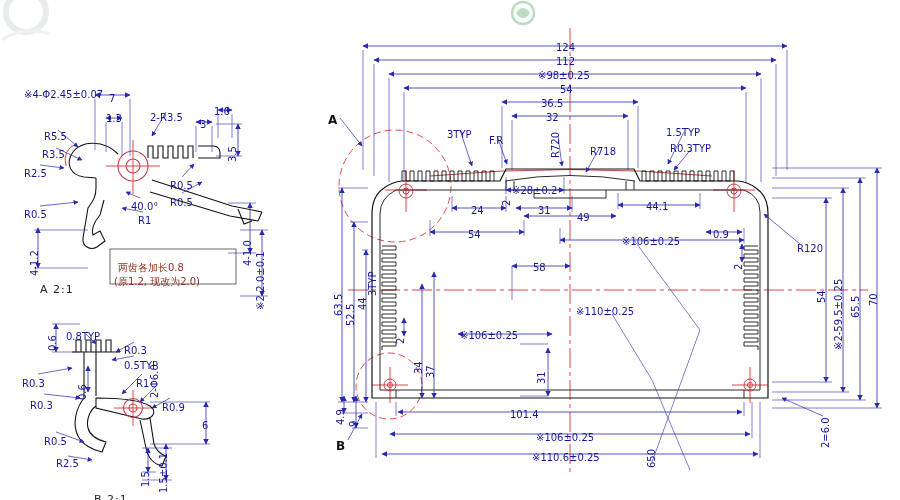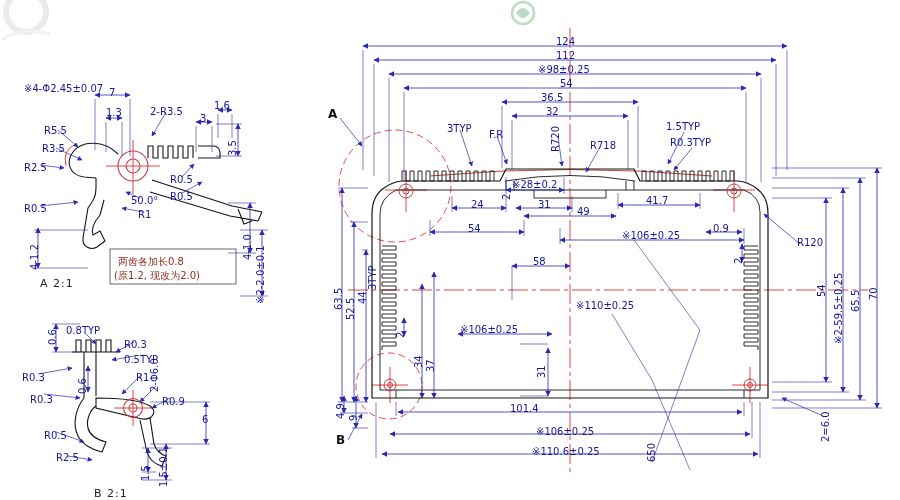--- a/index.html
+++ b/index.html
@@ -1,19 +1,19 @@
 <!DOCTYPE html>
 <html><head>
 <meta charset="utf-8">
 <style>
   html,body{margin:0;padding:0;background:#fff;}
   .stage{position:relative;width:900px;height:500px;background:#ffffff;overflow:hidden;
          font-family:"DejaVu Sans",sans-serif;}
   .stage svg{position:absolute;left:0;top:0;}
-  .layer{position:absolute;left:0;top:4px;width:900px;height:408px;}
+  .layer{position:absolute;left:0;top:10px;width:900px;height:408px;}
   .d{position:absolute;font-size:10px;line-height:1;color:#16169a;white-space:nowrap;}
   .v{transform:rotate(-90deg);transform-origin:0 0;}
   .k{position:absolute;font-size:12px;line-height:1;color:#111;font-weight:bold;white-space:nowrap;}
   .title{position:absolute;font-size:11px;line-height:1;color:#222;white-space:nowrap;letter-spacing:1px;}
   .note{position:absolute;font-size:10px;line-height:1;color:#8f2e1e;white-space:nowrap;}
 </style>
 </head>
 <body>
 
 <div class="stage">
@@ -212,21 +212,21 @@
   <span class="d" style="left:489px;top:126px">F.R</span>
   <span class="d v" style="left:551px;top:148px">R720</span>
   <span class="d" style="left:590px;top:137px">R718</span>
   <span class="d" style="left:666px;top:118px">1.5TYP</span>
   <span class="d" style="left:670px;top:134px">R0.3TYP</span>
   <span class="d" style="left:512px;top:176px">※28±0.2</span>
   <span class="d v" style="left:502px;top:196px">2</span>
   <span class="d" style="left:471px;top:196px">24</span>
   <span class="d" style="left:538px;top:196px">31</span>
   <span class="d" style="left:577px;top:203px">49</span>
-  <span class="d" style="left:646px;top:192px">41.7</span>
+  <span class="d" style="left:646px;top:192px">44.1</span>
   <span class="d" style="left:468px;top:220px">54</span>
   <span class="d" style="left:622px;top:227px">※106±0.25</span>
   <span class="d" style="left:713px;top:220px">0.9</span>
   <span class="d v" style="left:734px;top:260px">2</span>
   <span class="d" style="left:797px;top:234px">R120</span>
   <span class="d" style="left:533px;top:253px">58</span>
   <span class="d" style="left:576px;top:297px">※110±0.25</span>
   <span class="d" style="left:460px;top:321px">※106±0.25</span>
   <span class="d v" style="left:396px;top:334px">2</span>
   <span class="d v" style="left:537px;top:374px">31</span>
@@ -257,21 +257,21 @@
   <span class="d" style="left:150px;top:103px">2-R3.5</span>
   <span class="d" style="left:200px;top:110px">3</span>
   <span class="d" style="left:214px;top:97px">1.6</span>
   <span class="d v" style="left:228px;top:152px">3.5</span>
   <span class="d" style="left:44px;top:122px">R5.5</span>
   <span class="d" style="left:42px;top:140px">R3.5</span>
   <span class="d" style="left:24px;top:159px">R2.5</span>
   <span class="d" style="left:170px;top:171px">R0.5</span>
   <span class="d" style="left:170px;top:188px">R0.5</span>
   <span class="d" style="left:24px;top:200px">R0.5</span>
-  <span class="d" style="left:131px;top:192px">50.0°</span>
+  <span class="d" style="left:131px;top:192px">40.0°</span>
   <span class="d" style="left:138px;top:206px">R1</span>
   <span class="d v" style="left:30px;top:266px">4-1.2</span>
   <span class="d v" style="left:243px;top:256px">4-1.0</span>
   <span class="d v" style="left:256px;top:300px">※2-2.0±0.1</span>
   <span class="note" style="left:118px;top:253px">两齿各加长0.8</span>
   <span class="note" style="left:114px;top:267px">(原1.2, 现改为2.0)</span>
   <span class="title" style="left:40px;top:274px">A 2:1</span>
 
   <span class="d v" style="left:48px;top:341px">0.6</span>
   <span class="d" style="left:66px;top:322px">0.8TYP</span>

